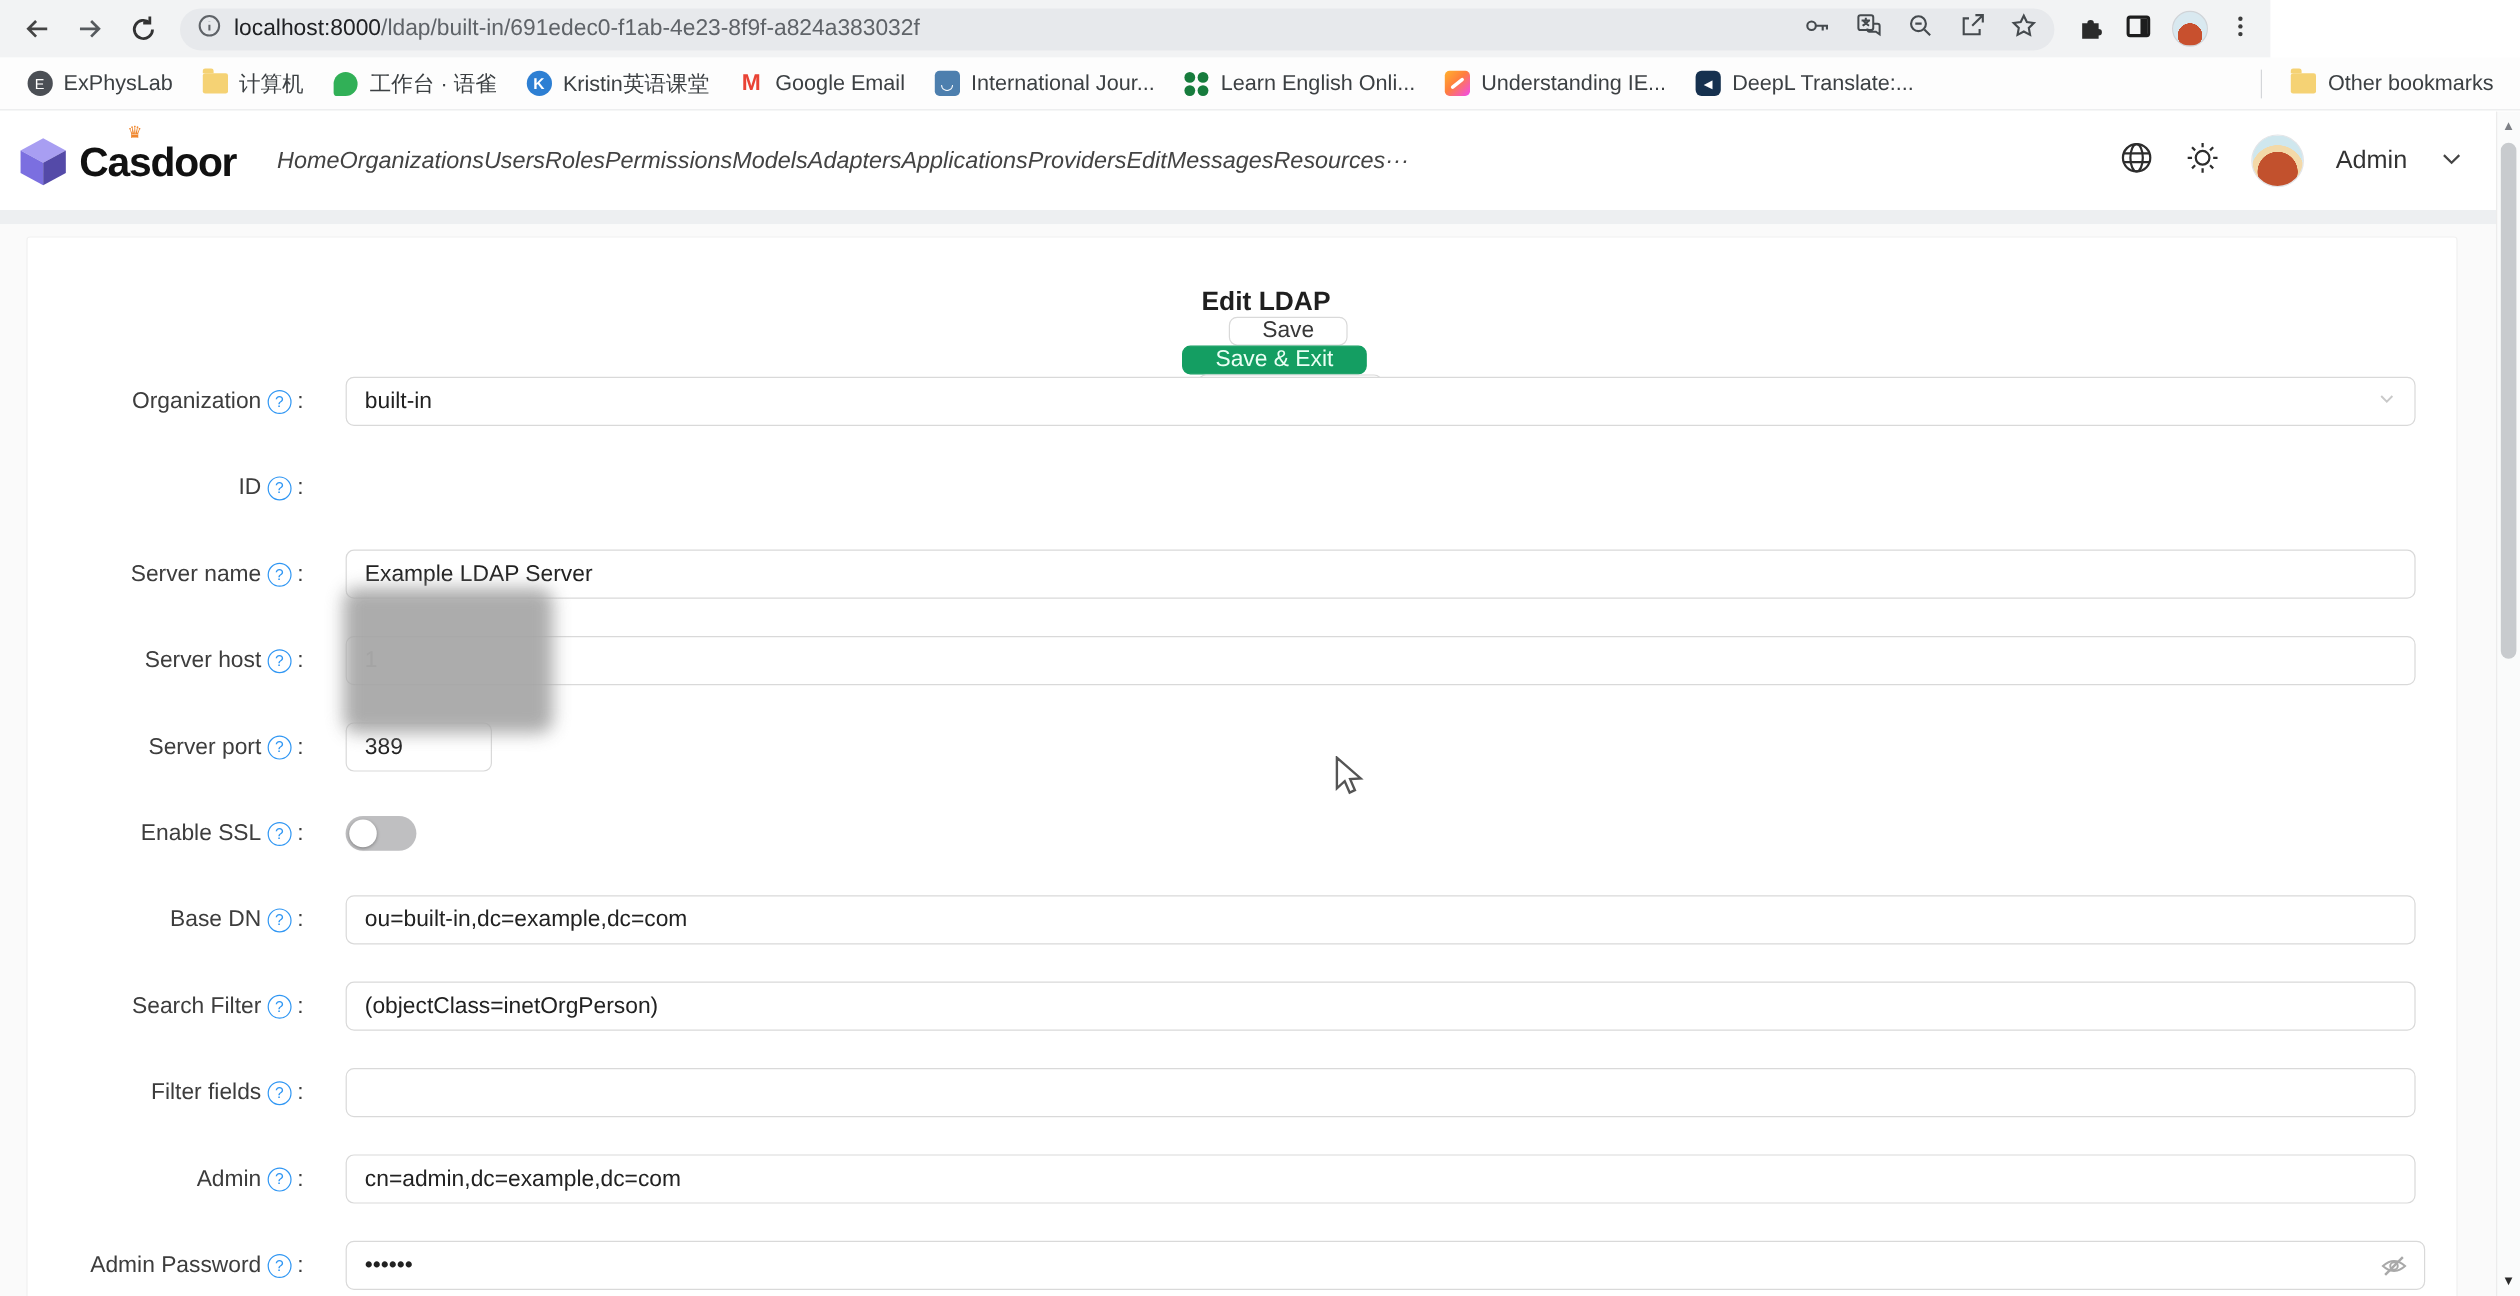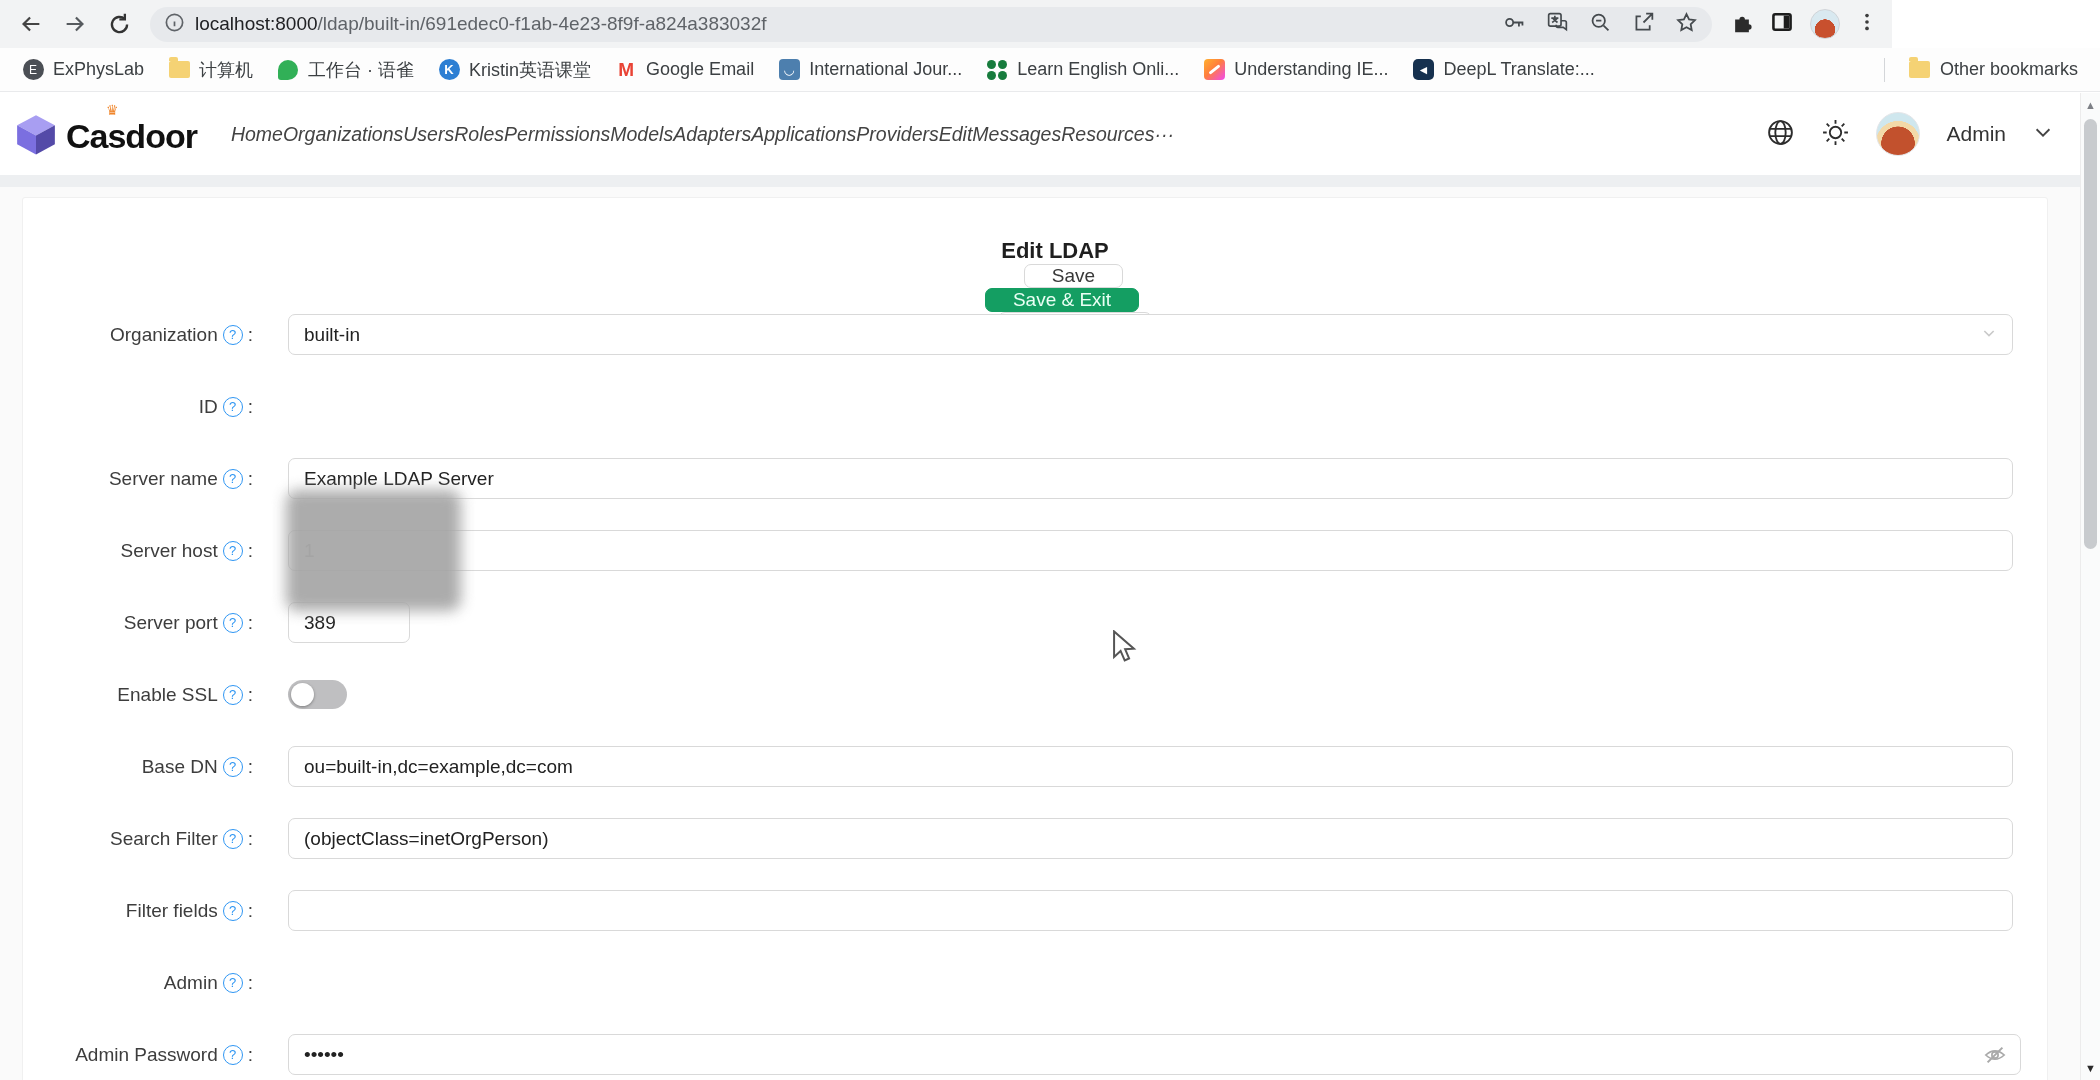--- a/index.html
+++ b/index.html
@@ -439,20 +439,21 @@
         </div>
         <input class="input" value="" style="">
       </div>
 
       <div class="row">
         <div class="lbl">
           <span>Admin</span>
           <span class="q">?</span>
           <span class="colon">:</span>
         </div>
+        <input class="input" value="cn=admin,dc=example,dc=com" style="">
       </div>
 
       <div class="row">
         <div class="lbl">
           <span>Admin Password</span>
           <span class="q">?</span>
           <span class="colon">:</span>
         </div>
         <div class="pw-wrap">
           <input class="input" value="••••••" style="">

